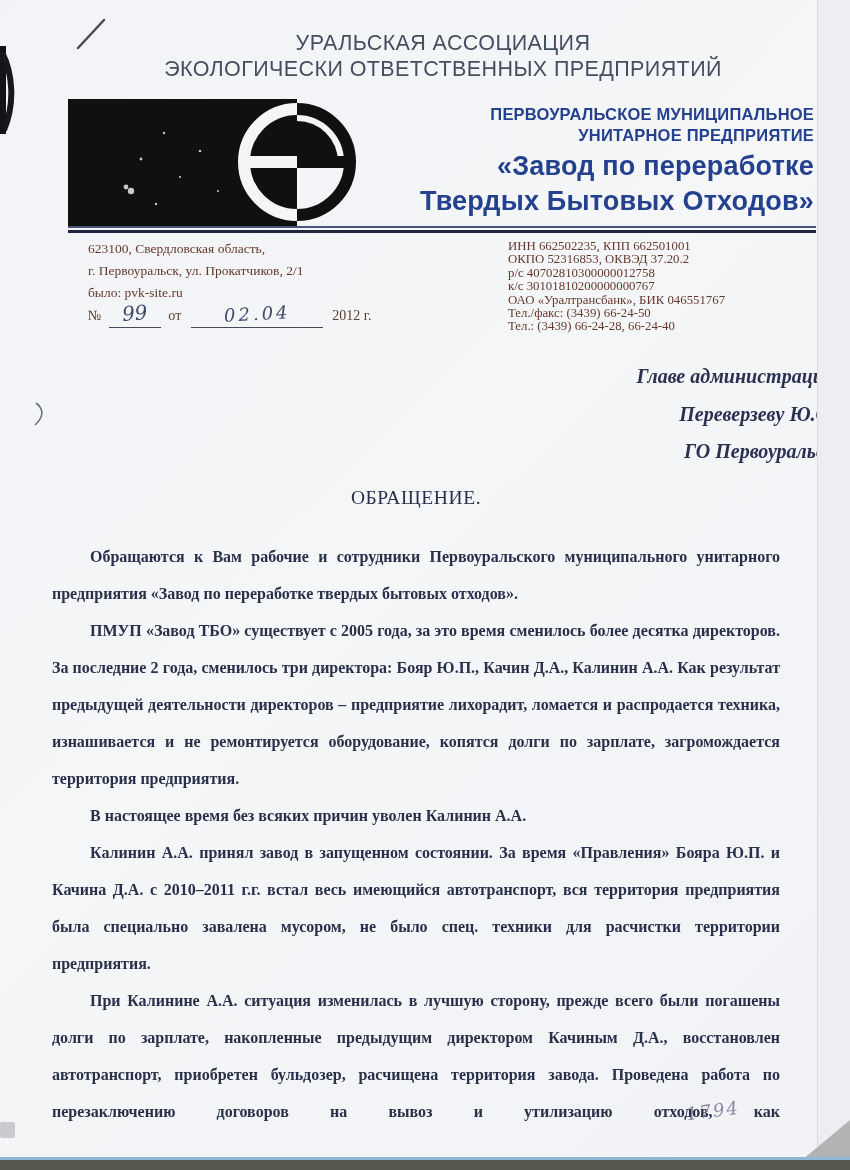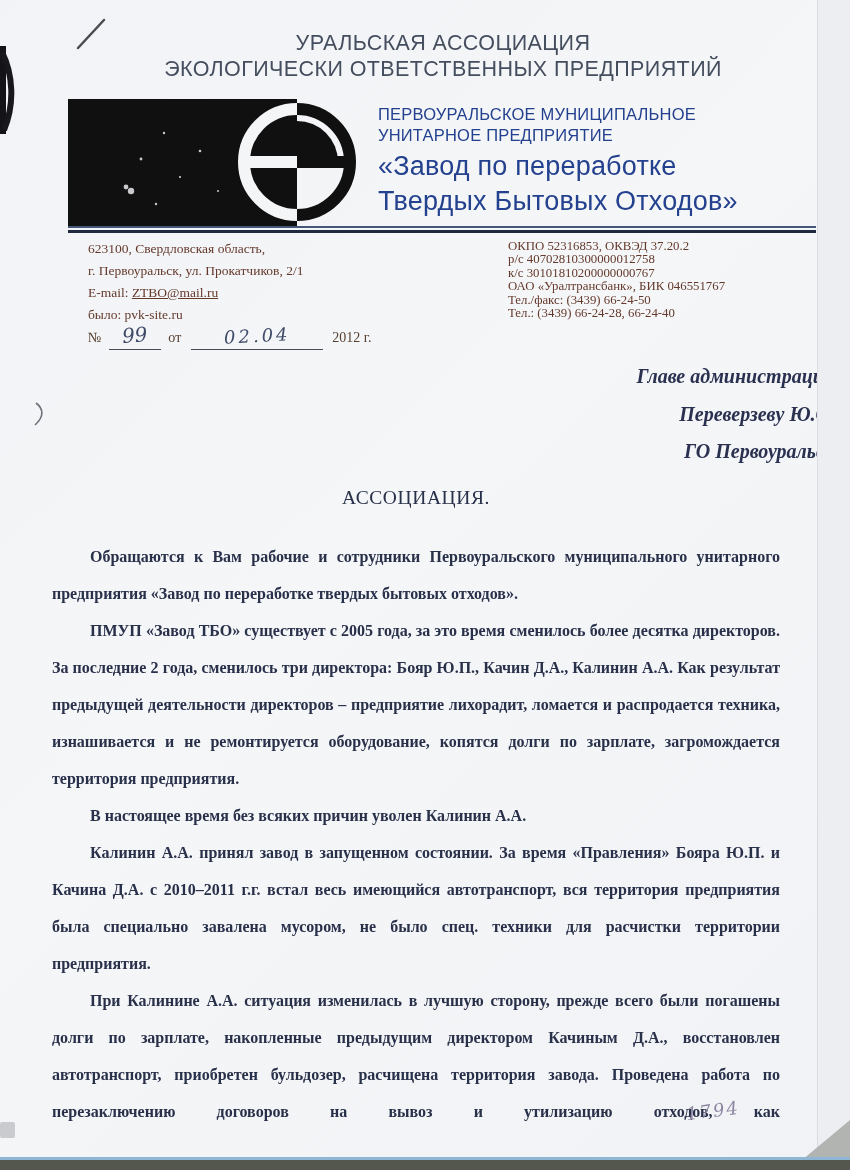--- a/index.html
+++ b/index.html
@@ -9,22 +9,22 @@
     background:linear-gradient(135deg,#f2f3f6 0%,#f5f6f8 45%,#f1f2f5 100%);
     font-family:"Liberation Serif",serif;
   }
   
   .assoc{position:absolute;left:0;top:30px;width:832px;text-align:center;
     font-family:"Liberation Sans",sans-serif;font-size:21.5px;line-height:26px;
     color:#454e5e;letter-spacing:.4px;font-weight:500;margin-left:27px;}
   
   .logo{position:absolute;left:68px;top:99px;width:292px;height:127px;}
   
-  .company{position:absolute;left:378px;top:104px;width:436px;text-align:left;
-    font-family:"Liberation Sans",sans-serif;color:#24418f;font-weight:normal;}
+  .company{position:absolute;left:378px;top:104px;width:436px;text-align:right;
+    font-family:"Liberation Sans",sans-serif;color:#24418f;font-weight:bold;}
   .company .type{font-size:16.5px;line-height:21px;letter-spacing:.2px;}
   .company .big{font-size:27px;line-height:30px;margin-top:5px;letter-spacing:.2px;}
   
   .rule{position:absolute;left:68px;top:226px;width:748px;height:7px;
     background:linear-gradient(#46557a 0 2px,rgba(0,0,0,0) 2px 3.5px,#1f2940 3.5px 7px);}
   
   .contacts{position:absolute;left:88px;top:238px;width:330px;
     font-size:13.5px;line-height:22px;color:#64392c;}
   .email-link{text-decoration:underline;}
   .numline{margin-top:1px;font-size:14px;color:#57402f;}
@@ -108,49 +108,47 @@
     <div class="type">УНИТАРНОЕ ПРЕДПРИЯТИЕ</div>
     <div class="big">«Завод по переработке</div>
     <div class="big">Твердых Бытовых Отходов»</div>
   </div>
 
   <div class="rule"></div>
 
   <div class="contacts">
     <div>623100, Свердловская область,</div>
     <div>г. Первоуральск, ул. Прокатчиков, 2/1</div>
-    <div>
-      <span>E-mail: </span><span class="email-link">ZTBO@mail.ru</span>
-    </div>
     <div>было: pvk-site.ru</div>
     <div class="numline">
       <span>№</span>
       <span class="hw-slot slot-num"><span class="hw">99</span></span>
       <span>от</span>
       <span class="hw-slot slot-date"><span class="hw hw-date">02.04</span></span>
       <span>2012 г.</span>
     </div>
   </div>
 
   <div class="requisites">
+    <div>ИНН 662502235, КПП 662501001</div>
     <div>ОКПО 52316853, ОКВЭД 37.20.2</div>
     <div>р/с 40702810300000012758</div>
     <div>к/с 30101810200000000767</div>
     <div>ОАО «Уралтрансбанк», БИК 046551767</div>
     <div>Тел./факс: (3439) 66-24-50</div>
     <div>Тел.: (3439) 66-24-28, 66-24-40</div>
   </div>
 
   <div class="addressee">
     <div>Главе администрации</div>
     <div>Переверзеву Ю.О.</div>
     <div>ГО Первоуральск</div>
   </div>
 
-  <div class="doc-title">АССОЦИАЦИЯ.</div>
+  <div class="doc-title">ОБРАЩЕНИЕ.</div>
 
   <div class="body-text">
     <p>Обращаются к Вам рабочие и сотрудники Первоуральского муниципального унитарного предприятия «Завод по переработке твердых бытовых отходов».</p>
     <p>ПМУП «Завод ТБО» существует с 2005 года, за это время сменилось более десятка директоров. За последние 2 года, сменилось три директора: Бояр Ю.П., Качин Д.А., Калинин А.А. Как результат предыдущей деятельности директоров – предприятие лихорадит, ломается и распродается техника, изнашивается и не ремонтируется оборудование, копятся долги по зарплате, загромождается территория предприятия.</p>
     <p>В настоящее время без всяких причин уволен Калинин А.А.</p>
     <p>Калинин А.А. принял завод в запущенном состоянии. За время «Правления» Бояра Ю.П. и Качина Д.А. с 2010–2011 г.г. встал весь имеющийся автотранспорт, вся территория предприятия была специально завалена мусором, не было спец. техники для расчистки территории предприятия.</p>
     <p class="cut">При Калинине А.А. ситуация изменилась в лучшую сторону, прежде всего были погашены долги по зарплате, накопленные предыдущим директором Качиным Д.А., восстановлен автотранспорт, приобретен бульдозер, расчищена территория завода. Проведена работа по перезаключению договоров на вывоз и утилизацию отходов, как</p>
   </div>
 
   <div class="pencil-number">1794</div>

